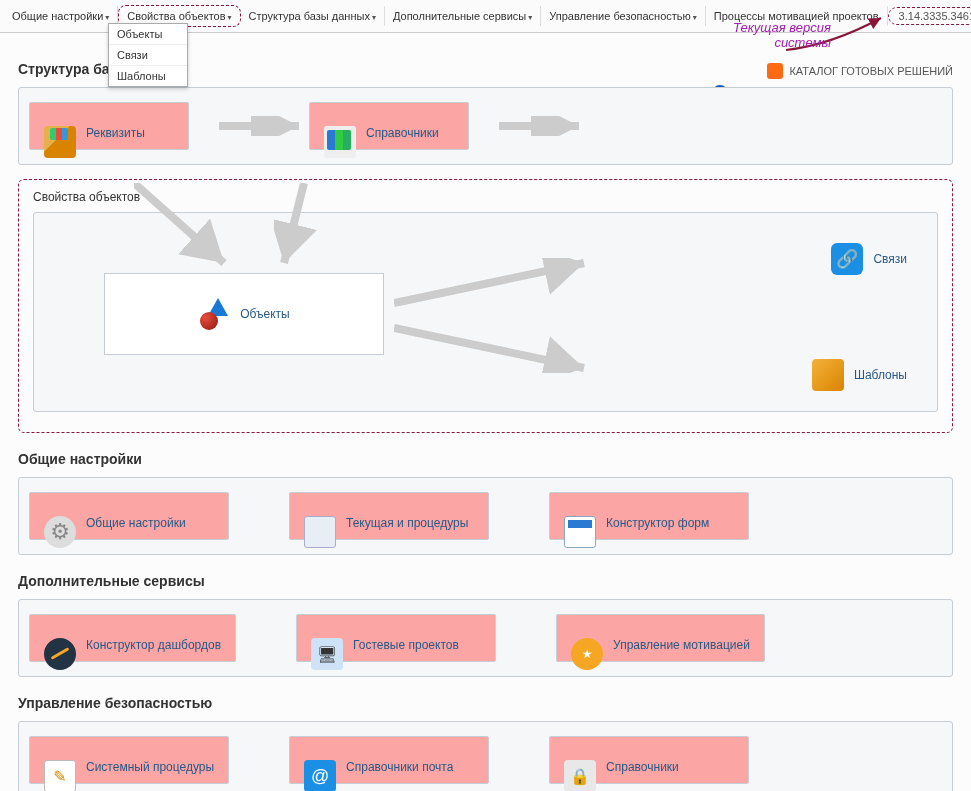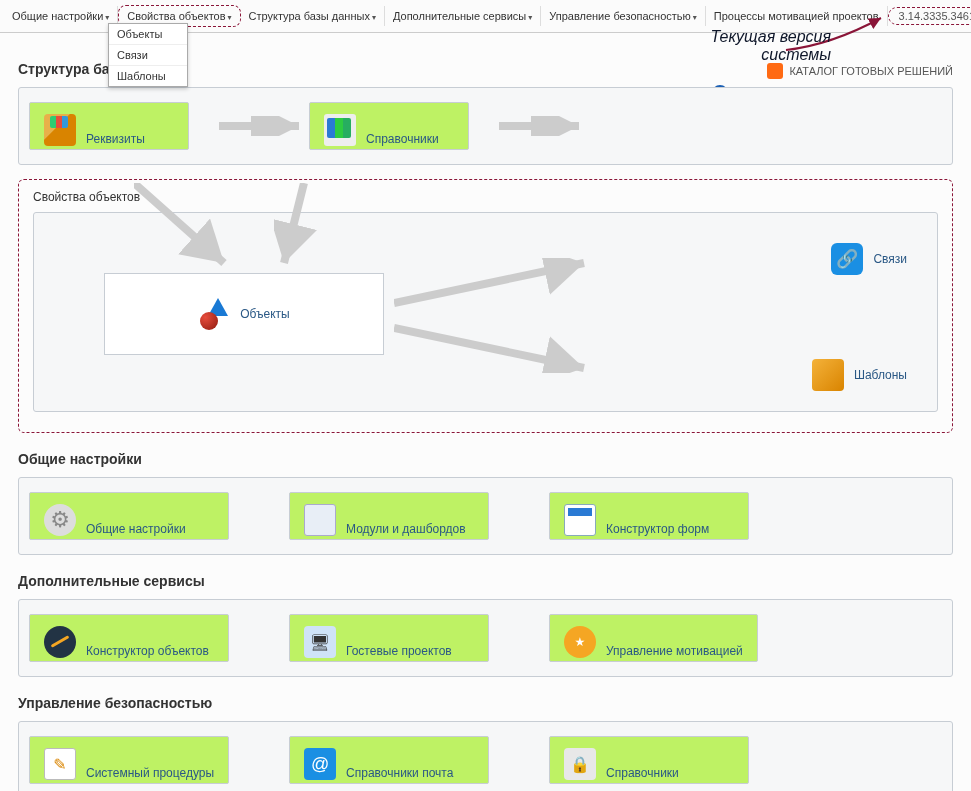--- a/index.html
+++ b/index.html
@@ -11,37 +11,37 @@
 .menubar-item:last-of-type { border-right: none; }
 .menubar-item .caret { font-size: 8px; margin-left: 2px; color: #555; }
 .version { margin-left: auto; font-size: 11px; color: #555; padding: 2px 10px; border: 1.5px dashed #8a1538; border-radius: 10px; }
 
 
 .dropdown { position: absolute; top: 23px; left: 108px; background: #fff; border: 1px solid #aaa; box-shadow: 0 2px 4px rgba(0,0,0,0.2); width: 80px; z-index: 10; }
 .dropdown-item { padding: 4px 8px; font-size: 11px; cursor: pointer; border-bottom: 1px solid #eee; }
 .dropdown-item:last-child { border-bottom: 0; }
 
 
-.annotation { position: absolute; top: 28px; right: 140px; color: #0f172a; font-style: italic; font-size: 16px; text-align: right; pointer-events: none; }
+.annotation { position: absolute; top: 20px; right: 140px; color: #a21caf; font-style: italic; font-size: 13px; text-align: right; pointer-events: none; }
 .annotation-arrow { position: absolute; top: 10px; right: 70px; pointer-events: none; }
 
 
 .side-links { position: absolute; top: 60px; right: 18px; text-align: right; font-size: 11px; }
 .side-link { color: #555; display: flex; align-items: center; justify-content: flex-end; gap: 6px; padding: 3px 0; cursor: pointer; }
 .side-link .icon { width: 16px; height: 16px; display: inline-block; }
 .thumbs-icon { background: #ff6a13; border-radius: 3px; }
 .chart-icon { background: #1a5fb4; border-radius: 50%; }
 
 
 .content { padding: 10px 18px; position: relative; }
 h2.section-title { font-size: 14px; font-weight: bold; color: #333; margin: 18px 0 10px 0; }
 
 
 .section-box { border: 1px solid #c7cdd4; border-radius: 3px; background: #f6f7f8; padding: 14px 10px; display: flex; gap: 20px; align-items: center; position: relative; }
-.card { background: #bef264; border: 1px solid #c7cdd4; border-radius: 2px; display: flex; align-items: flex-end; gap: 10px; padding: 3px 14px; min-width: 160px; height: 48px; cursor: pointer; }
+.card { background: #fca5a5; border: 1px solid #c7cdd4; border-radius: 2px; display: flex; align-items: flex-start; gap: 10px; padding: 23px 14px; min-width: 160px; height: 48px; cursor: pointer; }
 .card-label { color: #2a5885; font-size: 12px; }
 .icon32 { width: 32px; height: 32px; display: inline-block; flex-shrink: 0; }
 
 
 .diagram-box { border: 1.5px dashed #8a1538; border-radius: 6px; padding: 10px 14px 20px 14px; position: relative; margin-top: 14px; background: #fcfcfc; }
 .diagram-title { font-size: 12px; color: #333; margin-bottom: 8px; }
 .diagram-body { position: relative; height: 200px; border: 1px solid #c7cdd4; border-radius: 3px; background: #f6f7f8; }
 .diag-objects { position: absolute; top: 60px; left: 70px; width: 280px; height: 82px; background: #fff; border: 1px solid #c7cdd4; display: flex; align-items: center; justify-content: center; gap: 10px; }
 .diag-links { position: absolute; top: 30px; right: 30px; display: flex; align-items: center; gap: 10px; }
 .diag-templates { position: absolute; bottom: 20px; right: 30px; display: flex; align-items: center; gap: 10px; }
@@ -188,33 +188,33 @@
   </div>
 
   <h2 class="section-title">Общие настройки</h2>
   <div class="row3">
     <div class="card">
       <span class="icon32 ico-gear"></span>
       <span class="card-label">Общие настройки</span>
     </div>
     <div class="card">
       <span class="icon32 ico-modules"></span>
-      <span class="card-label">Модули и дашбордов</span>
+      <span class="card-label">Текущая и процедуры</span>
     </div>
     <div class="card">
       <span class="icon32 ico-form"></span>
       <span class="card-label">Конструктор форм</span>
     </div>
   </div>
 
   <h2 class="section-title">Дополнительные сервисы</h2>
   <div class="row3">
     <div class="card">
       <span class="icon32 ico-dash"></span>
-      <span class="card-label">Конструктор объектов</span>
+      <span class="card-label">Конструктор дашбордов</span>
     </div>
     <div class="card">
       <span class="icon32 ico-guest"></span>
       <span class="card-label">Гостевые проектов</span>
     </div>
     <div class="card">
       <span class="icon32 ico-motiv"></span>
       <span class="card-label">Управление мотивацией</span>
     </div>
   </div>

